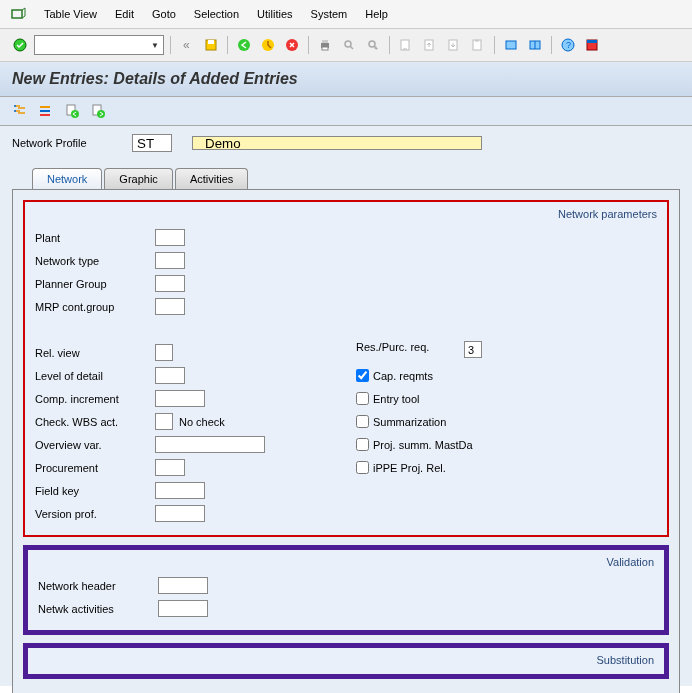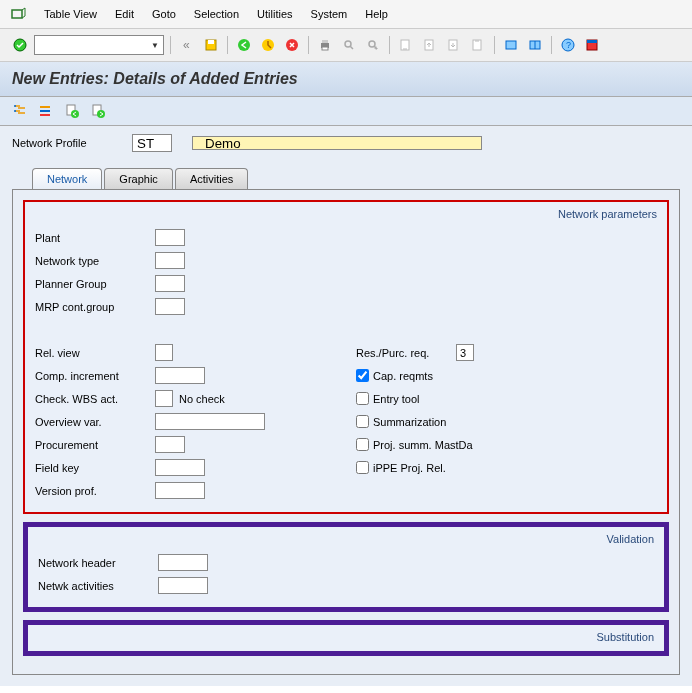--- a/index.html
+++ b/index.html
@@ -34,21 +34,21 @@
     .left-col { flex: 1; }
     .right-col { flex: 1; padding-left: 20px; }
     .form-row { display: flex; align-items: center; height: 23px; }
     .form-label { width: 120px; }
     .form-input { width: 30px; height: 17px; border: 1px solid #888; background: #fff; padding: 0 3px; font-size: 11px; }
     .form-input.w50 { width: 50px; }
     .form-input.w110 { width: 110px; }
     .form-text { margin-left: 6px; }
     .check-row { display: flex; align-items: center; height: 23px; gap: 4px; }
     .check-row input[type=checkbox] { width: 13px; height: 13px; }
-    .rp-row { display: flex; align-items: center; height: 23px; }
+    .rp-row { display: flex; height: 23px; gap: 8px; }
     .gap-row { height: 23px; }
     svg { display: block; }
   </style>
 </head>
 <body>
 
 <div class="menubar">
   <span class="menubar-icon">
     <svg width="16" height="16">
         <rect x="2" y="4" width="10" height="8" fill="none" stroke="#2a7a2a" stroke-width="1.5"></rect>
@@ -242,20 +242,24 @@
               <input class="form-input" style="">
             </div>
           <div class="form-row">
               <span class="form-label">MRP cont.group</span>
               <input class="form-input" style="">
             </div>
           <div class="gap-row"></div>
           <div class="form-row">
               <span class="form-label">Rel. view</span>
               <input class="form-input" style="width: 18px;">
+            </div>
+          <div class="form-row">
+              <span class="form-label">Level of detail</span>
+              <input class="form-input" style="">
             </div>
           <div class="form-row">
               <span class="form-label">Comp. increment</span>
               <input class="form-input w50" style="">
             </div>
           <div class="form-row">
               <span class="form-label">Check. WBS act.</span>
               <input class="form-input" style="width: 18px;">
               <span class="form-text">No check</span>
             </div>

